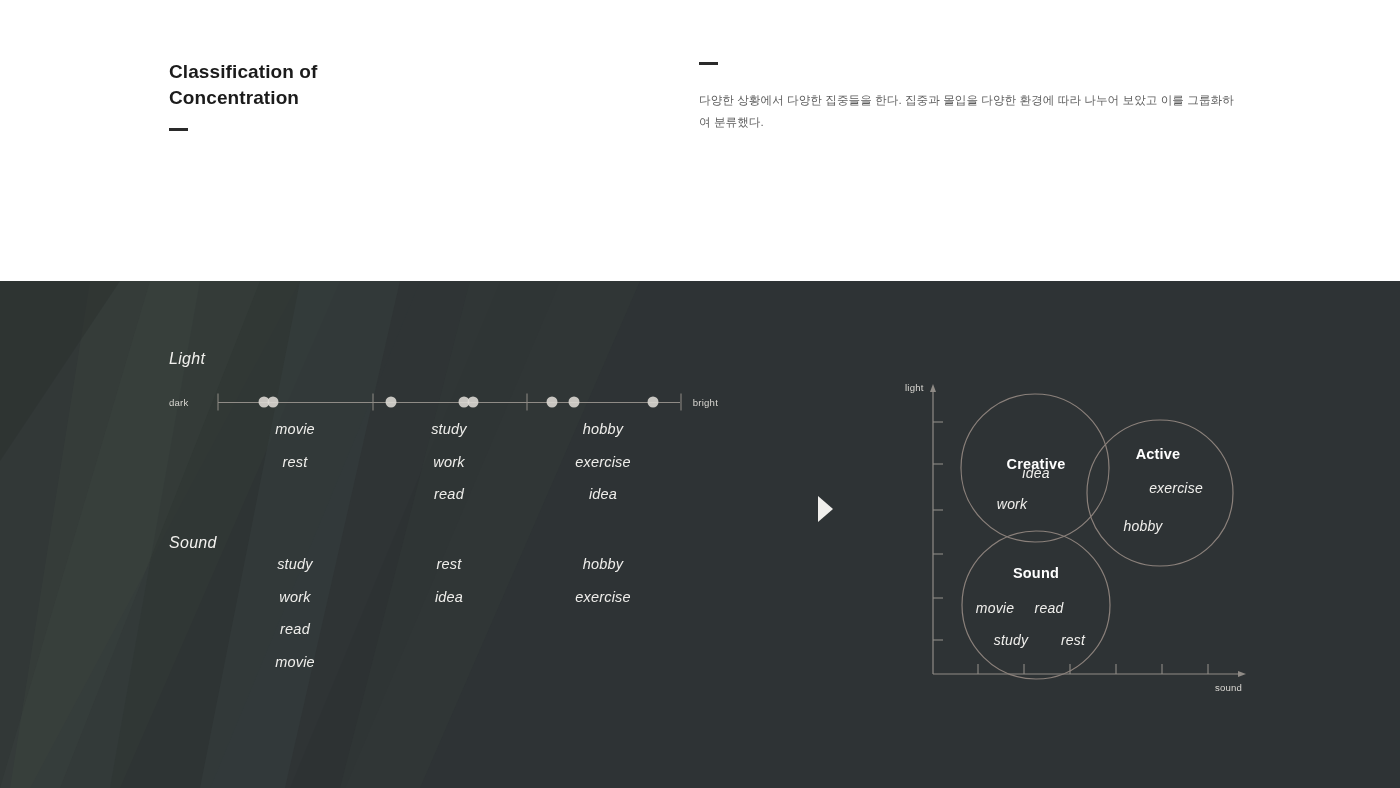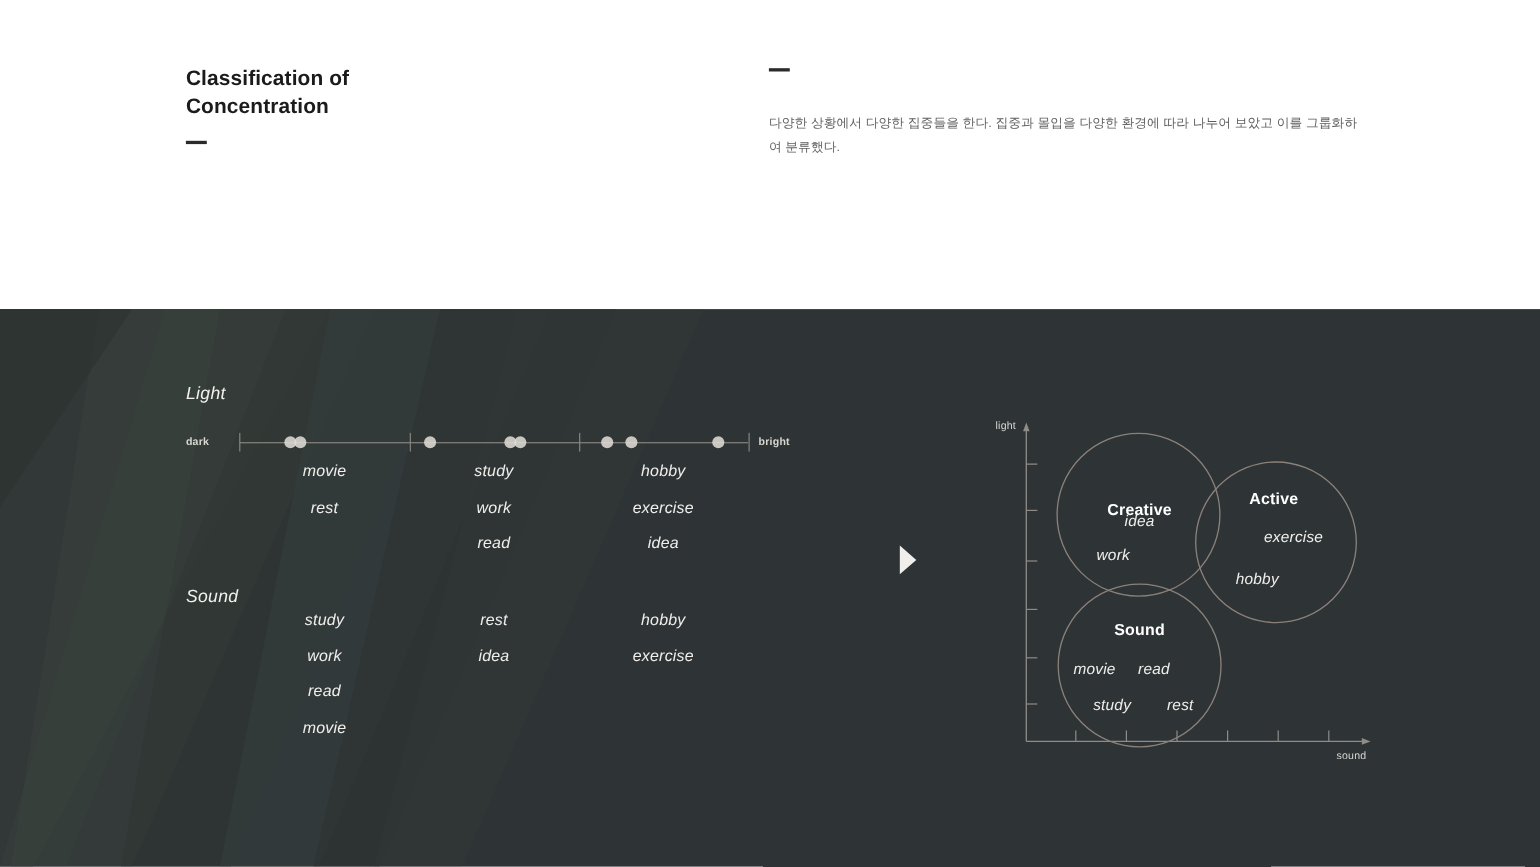--- a/index.html
+++ b/index.html
@@ -27,21 +27,21 @@
   }
   #title-rule {
     margin-top: 17px; width: 19px; height: 2.5px; background: #2a2a2a;
   }
   #intro-block { position: absolute; left: 699px; top: 62px; width: 600px; }
   #intro-rule { width: 19px; height: 2.5px; background: #2a2a2a; margin-bottom: 23px; }
   .intro-para {
     font-size: 11.6px; color: #5d5d5d; line-height: 1.92;
     letter-spacing: .05px; max-width: 540px;
   }
-  #intro-para-ko { margin-top: 36px; }
+  #intro-para-ko { margin-top: 24px; }
 
   
   #dark {
     position: absolute; left: 0; top: 281px;
     width: 1400px; height: 507px;
     background: #2e3335;
     overflow: hidden;
   }
   #bg-waves { position: absolute; left: 0; top: 0; width: 1400px; height: 507px; }
 
@@ -52,21 +52,20 @@
 
   .axis-heading {
     font-style: italic; font-weight: 400; font-size: 16px;
     color: #f2f1ee; letter-spacing: .3px;
   }
   .axis-row { position: relative; width: 549px; height: 30px; margin-top: 19px; }
   .end-label {
     position: absolute; top: 50%; transform: translateY(-50%);
     font-size: 9.6px; color: #d9d7d2; letter-spacing: .2px;
     font-style: normal;
-    font-weight: bold;
   }
   .end-label.left { left: 0; }
   .end-label.right { right: 0; }
   .axis-line {
     position: absolute; left: 49px; right: 38px; top: 50%;
     height: 1px; background: #8f8b86;
   }
   .tick {
     position: absolute; top: 50%; transform: translate(-50%, -50%);
     width: 1px; height: 17px; background: #8f8b86;

